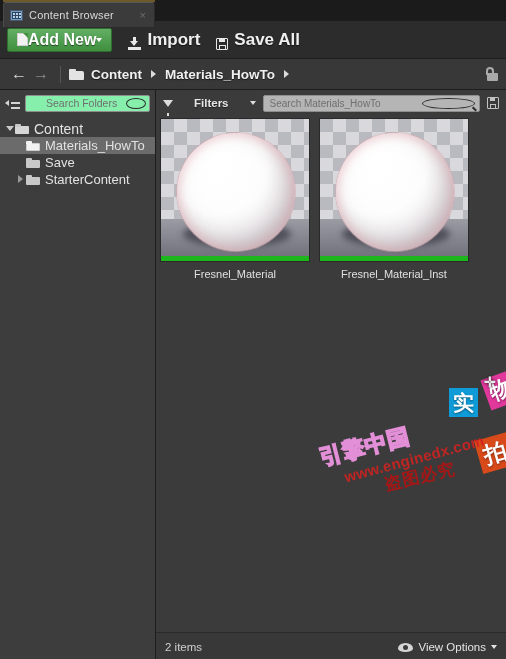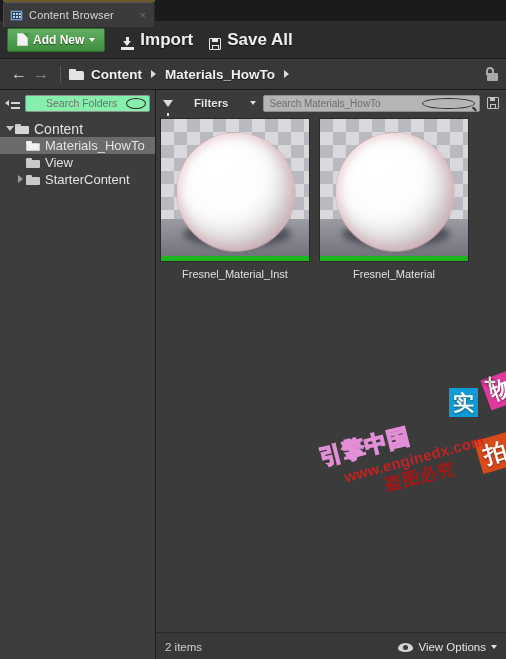--- a/index.html
+++ b/index.html
@@ -28,24 +28,24 @@
       linear-gradient(to right,#2a4461 1px,transparent 1px) 0 0/3px 100%,
       linear-gradient(to bottom,#2a4461 1px,transparent 1px) 0 0/100% 3px,
       #b9d2e8;
   }
   .tab-title{font-size:11px;color:#d8d8d8;letter-spacing:.2px;flex:1 1 auto;white-space:nowrap;}
   .tab-close{font-size:11px;color:#6e6e6e;padding:0 2px;line-height:1;}
 
   
   .toolbar{height:37px;background:#2c2c2c;border-bottom:1px solid #1d1d1d;display:flex;align-items:center;padding-left:7px;gap:16px;}
   .btn-addnew{
-    display:flex;align-items:center;gap:5px;height:24px;padding:0 9px;
+    display:flex;align-items:center;height:24px;padding:0 9px;
     background:linear-gradient(to bottom,#63ae63,#3f8f3f);
     border:1px solid #2f6e2f;border-radius:2px;box-sizing:border-box;
-    color:#fff;font-size:12px;font-weight:bold;text-shadow:0 1px 1px rgba(0,0,0,.55);
+    color:#fff;font-size:16px;font-weight:bold;text-shadow:0 1px 1px rgba(0,0,0,.55);
     cursor:pointer;
   }
   .page-ico{width:11px;height:13px;background:#f2f2f2;border:1px solid #cfcfcf;position:relative;box-sizing:border-box;}
   .page-ico::after{content:"";position:absolute;right:-1px;top:-1px;border-width:0 5px 5px 0;border-style:solid;border-color:transparent #3f8f3f transparent transparent;}
   .caret{width:0;height:0;border-left:3.5px solid transparent;border-right:3.5px solid transparent;border-top:4px solid currentColor;display:inline-block;}
   .tb-item{display:flex;align-items:flex-end;gap:6px;color:#efefef;font-size:17px;font-weight:bold;text-shadow:0 1px 1px rgba(0,0,0,.6);cursor:pointer;}
   .imp-ico{width:13px;height:13px;position:relative;}
   .imp-ico::before{content:"";position:absolute;left:5px;top:0;width:3px;height:6px;background:#e8e8e8;}
   .imp-ico::after{content:"";position:absolute;left:2px;top:4px;border-width:5px 4.5px 0 4.5px;border-style:solid;border-color:#e8e8e8 transparent transparent transparent;}
   .imp-base{position:absolute;left:0;bottom:0;width:13px;height:2.5px;background:#e8e8e8;}
@@ -267,21 +267,21 @@
           <span class="tlabel">Materials_HowTo</span>
         </div>
 
         <div class="trow">
           <span class="twist"></span>
           <span class="twist"></span>
           <span class="tfold">
               <span class="fb"></span>
               <span class="ft"></span>
             </span>
-          <span class="tlabel">View</span>
+          <span class="tlabel">Save</span>
         </div>
 
         <div class="trow">
           <span class="twist"></span>
           <span class="twist">
               <span class="t-closed"></span>
             </span>
           <span class="tfold">
               <span class="fb"></span>
               <span class="ft"></span>
@@ -302,41 +302,41 @@
         </div>
         <div class="asearch">
           <span>Search Materials_HowTo</span>
           <span class="mag"></span>
         </div>
         <span class="savesearch"></span>
       </div>
 
       <div class="gridarea">
         <div class="grid">
+
+          <div class="asset">
+            <div class="thumb">
+              <div class="floor"></div>
+              <div class="shadow"></div>
+              <div class="ball"></div>
+              <div class="typebar"></div>
+            </div>
+            <div class="aname">Fresnel_Material</div>
+          </div>
 
           <div class="asset">
             <div class="thumb">
               <div class="floor"></div>
               <div class="shadow"></div>
               <div class="ball"></div>
               <div class="typebar"></div>
             </div>
             <div class="aname">Fresnel_Material_Inst</div>
           </div>
 
-          <div class="asset">
-            <div class="thumb">
-              <div class="floor"></div>
-              <div class="shadow"></div>
-              <div class="ball"></div>
-              <div class="typebar"></div>
-            </div>
-            <div class="aname">Fresnel_Material</div>
-          </div>
-
         </div>
 
         <div class="wm wm-badge wm-shi">实</div>
         <div class="wm wm-badge wm-wu">物</div>
         <div class="wm wm-cursor">✛</div>
         <div class="wm wm-badge wm-pai">拍</div>
 
         <div class="wm wm-cn">引擎中国</div>
         <div class="wm wm-url">www.enginedx.com</div>
         <div class="wm wm-sub">盗图必究</div>

